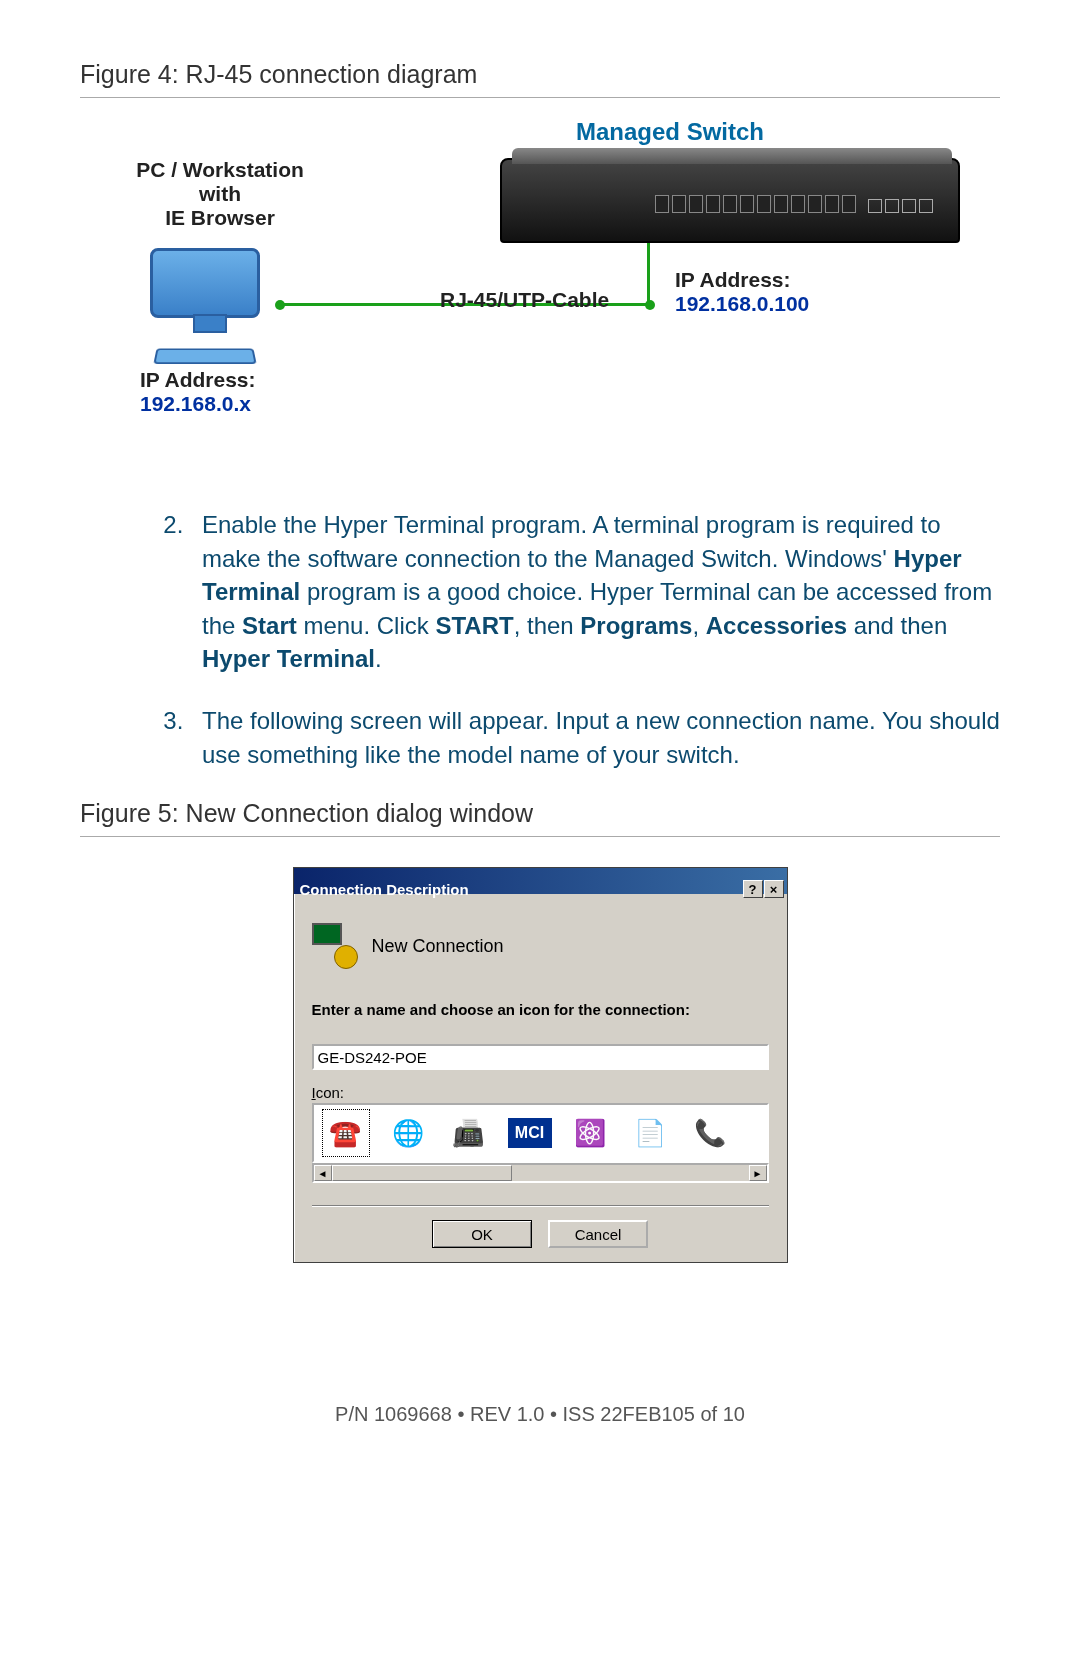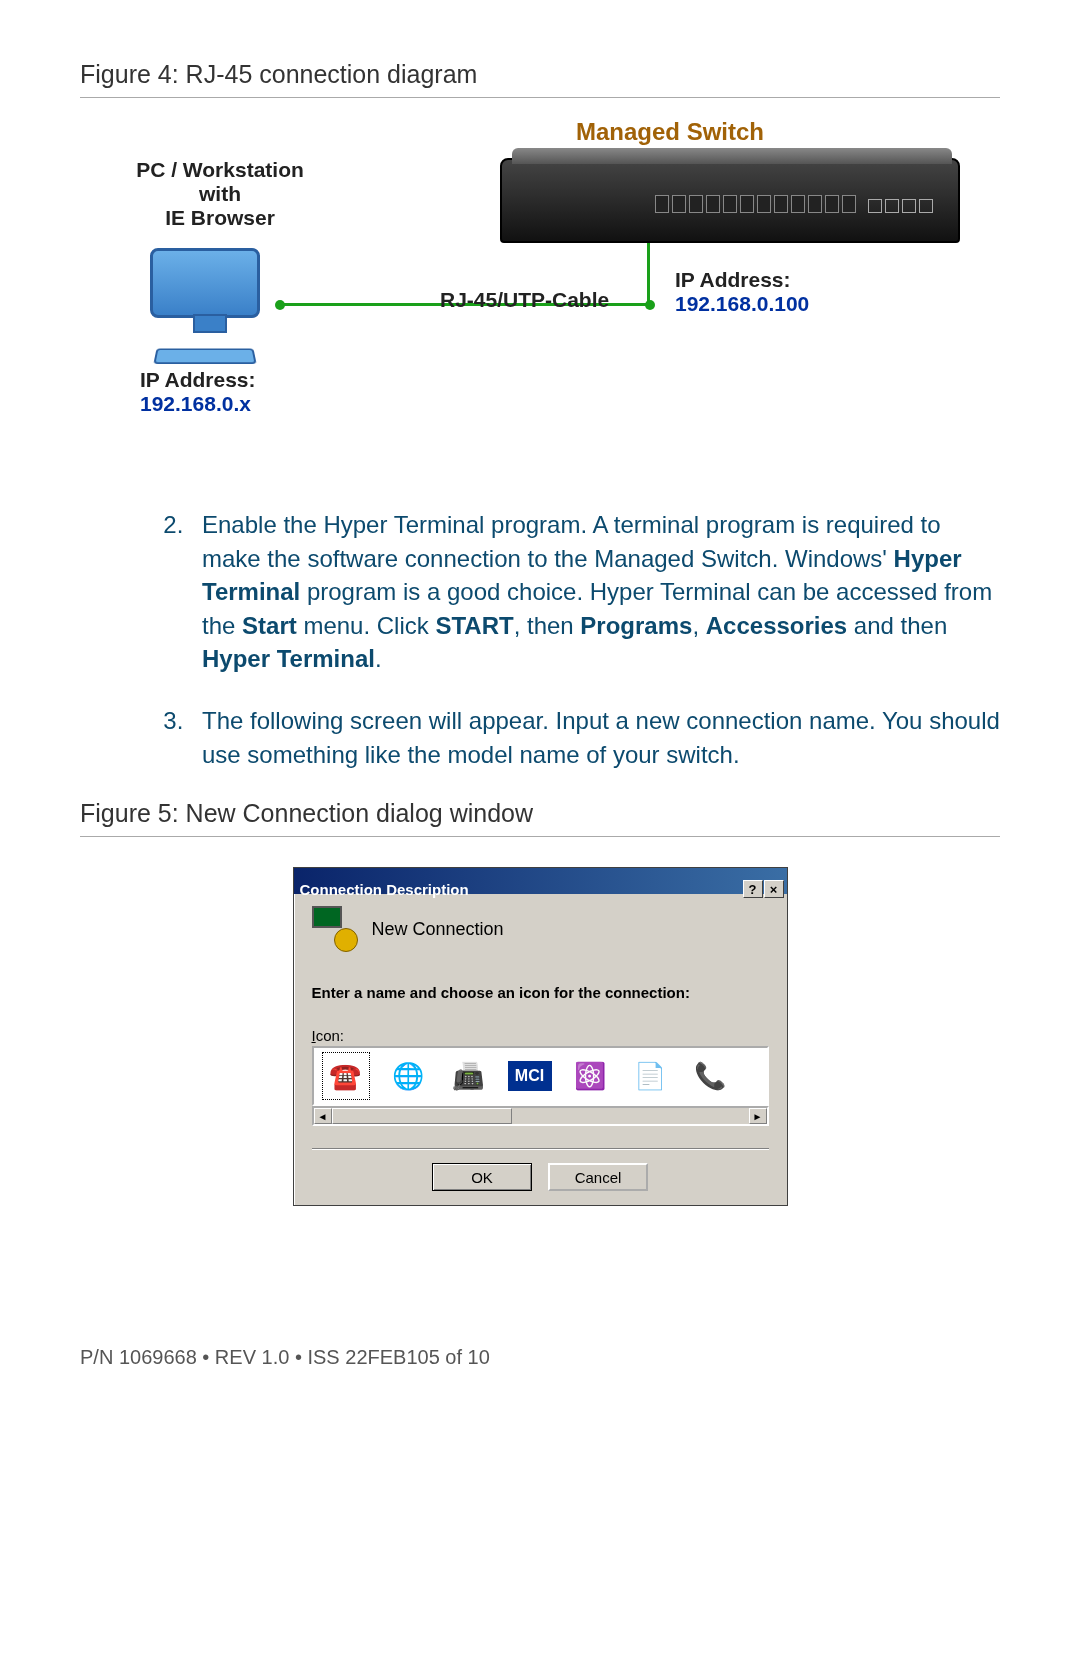--- a/index.html
+++ b/index.html
@@ -4,21 +4,21 @@
 <style>
   * { box-sizing: border-box; margin: 0; padding: 0; }
   html, body { width: 1080px; background: #fff; font-family: "Segoe UI", Arial, sans-serif; color: #222; }
   .page { padding: 60px 80px 40px 80px; width: 1080px; }
   .caption { font-size: 25px; color: #333; margin-bottom: 8px; }
   hr.sep { border: none; border-top: 1px solid #aaa; margin-bottom: 30px; }
 
   
   .fig4 { position: relative; width: 920px; height: 340px; margin: 0 auto 40px auto; }
   .pc-label { position: absolute; left: 40px; top: 30px; text-align: center; font-weight: bold; font-size: 21px; width: 200px; }
-  .switch-label { position: absolute; left: 460px; top: -10px; font-weight: bold; font-size: 24px; color: #a16207; width: 260px; text-align: center; }
+  .switch-label { position: absolute; left: 460px; top: -10px; font-weight: bold; font-size: 24px; color: #0369a1; width: 260px; text-align: center; }
   .cable-label { position: absolute; left: 360px; top: 160px; font-weight: bold; font-size: 21px; }
   .ip-pc { position: absolute; left: 60px; top: 240px; font-weight: bold; font-size: 21px; text-align: left; }
   .ip-sw { position: absolute; left: 595px; top: 140px; font-weight: bold; font-size: 21px; text-align: left; }
   .ip-val { color: #0030a0; }
   
   .cable { position: absolute; left: 200px; top: 175px; width: 370px; height: 3px; background: #1aa01a; }
   .cable::before, .cable::after { content:""; position:absolute; width:10px; height:10px; background:#1aa01a; top:-3px; }
   .cable::before { left:-5px; border-radius:50%; }
   .cable::after  { right:-5px; border-radius:50%; }
   .cable-up { position:absolute; left:567px; top:115px; width:3px; height:63px; background:#1aa01a; }
@@ -38,41 +38,41 @@
   ol.steps { list-style: decimal; margin-left: 110px; font-size: 24px; line-height: 1.4; color: #0c4a6e; }
   ol.steps li { margin-bottom: 28px; padding-left: 12px; }
   ol.steps b { font-weight: 700; }
 
   
   .fig5wrap { display:flex; justify-content:center; margin-top:10px; }
   .dlg { width: 495px; background:#d4d0c8; border:1px solid #404040; box-shadow: 1px 1px 0 #fff inset; font-family: Tahoma, Arial, sans-serif; font-size:15px; color:#000; }
   .titlebar { height:26px; background:linear-gradient(to right,#0a246a,#3a6ea5); color:#fff; display:flex; align-items:center; padding:16px 3px 0 6px; font-weight:bold; font-size:15px; }
   .titlebar .spacer{flex:1;}
   .sysbtn{width:20px;height:18px;background:#d4d0c8;border:1px solid #fff;border-right-color:#404040;border-bottom-color:#404040;color:#000;font-family:Arial;font-size:13px;font-weight:bold;display:flex;align-items:center;justify-content:center;margin-left:1px;}
-  .dlg-body{padding:12px 18px 14px 18px;}
+  .dlg-body{padding:29px 18px 14px 18px;}
   .heading-row{display:flex;align-items:center;gap:14px;margin-bottom:32px;}
   .ht-icon{width:46px;height:46px;position:relative;}
   .ht-icon .mon{width:30px;height:22px;background:#062;border:2px solid #555;position:absolute;left:0;top:0;}
   .ht-icon .ph{width:24px;height:24px;background:#e0b000;border-radius:50%;position:absolute;right:0;bottom:0;border:1px solid #806000;}
   .instr{margin-bottom:26px;font-weight:bold;}
   .lbl{margin-bottom:2px;}
   .lbl .u{text-decoration:underline;}
   .txtbox{width:100%;height:26px;border:2px inset #fff;background:#fff;padding:2px 4px;font-family:Tahoma,Arial,sans-serif;font-size:15px;}
   .iconrow{margin-top:14px;}
   .iconstrip{height:60px;background:#fff;border:2px inset #fff;display:flex;align-items:center;gap:18px;padding:0 8px;overflow:hidden;position:relative;}
   .iconstrip .sel{width:48px;height:48px;border:1px dotted #000;display:flex;align-items:center;justify-content:center;}
   .ic{width:42px;height:42px;display:flex;align-items:center;justify-content:center;font-size:26px;}
   .scroll{height:20px;background:#d4d0c8;border:2px inset #fff;display:flex;align-items:center;position:relative;}
   .sbtn{width:18px;height:16px;background:#d4d0c8;border:1px solid #fff;border-right-color:#808080;border-bottom-color:#808080;display:flex;align-items:center;justify-content:center;font-size:10px;}
   .thumb{position:absolute;left:18px;width:180px;height:16px;background:#d4d0c8;border:1px solid #fff;border-right-color:#808080;border-bottom-color:#808080;}
   .btnrow{border-top:1px solid #808080;box-shadow:0 1px 0 #fff inset;margin-top:22px;padding-top:14px;display:flex;justify-content:center;gap:16px;}
   .btn{width:100px;height:28px;background:#d4d0c8;border:2px outset #fff;font-family:Tahoma,Arial,sans-serif;font-size:15px;}
   .btn.def{border:1px solid #000;box-shadow:inset 1px 1px 0 #fff, inset -1px -1px 0 #808080;}
 
-  .footer{display:flex;justify-content:flex-start;font-size:20px;color:#555;margin-top:140px;}
+  .footer{display:flex;justify-content:center;font-size:20px;color:#555;margin-top:140px;}
 </style>
 </head>
 <body>
 
 <div class="page">
 
   <div class="caption">Figure 4: RJ-45 connection diagram</div>
   <hr class="sep">
 
   <div class="fig4">
@@ -145,20 +145,21 @@
       <div class="dlg-body">
         <div class="heading-row">
           <div class="ht-icon">
             <div class="mon"></div>
               <div class="ph"></div>
           </div>
           <span style="font-size:18px">New Connection</span>
         </div>
         <div class="instr">Enter a name and choose an icon for the connection:</div>
 
+        <input class="txtbox" value="GE-DS242-POE" style="">
 
         <div class="iconrow">
           <div class="lbl"><span class="u">I</span><span>con:</span></div>
           <div class="iconstrip">
             <div class="sel">
                 <div class="ic">☎️</div>
               </div>
             <div class="ic">🌐</div>
             <div class="ic">📠</div>
             <div class="ic" style="background:#003090;color:#fff;font-weight:bold;font-size:16px;width:44px;height:30px">MCI</div>

